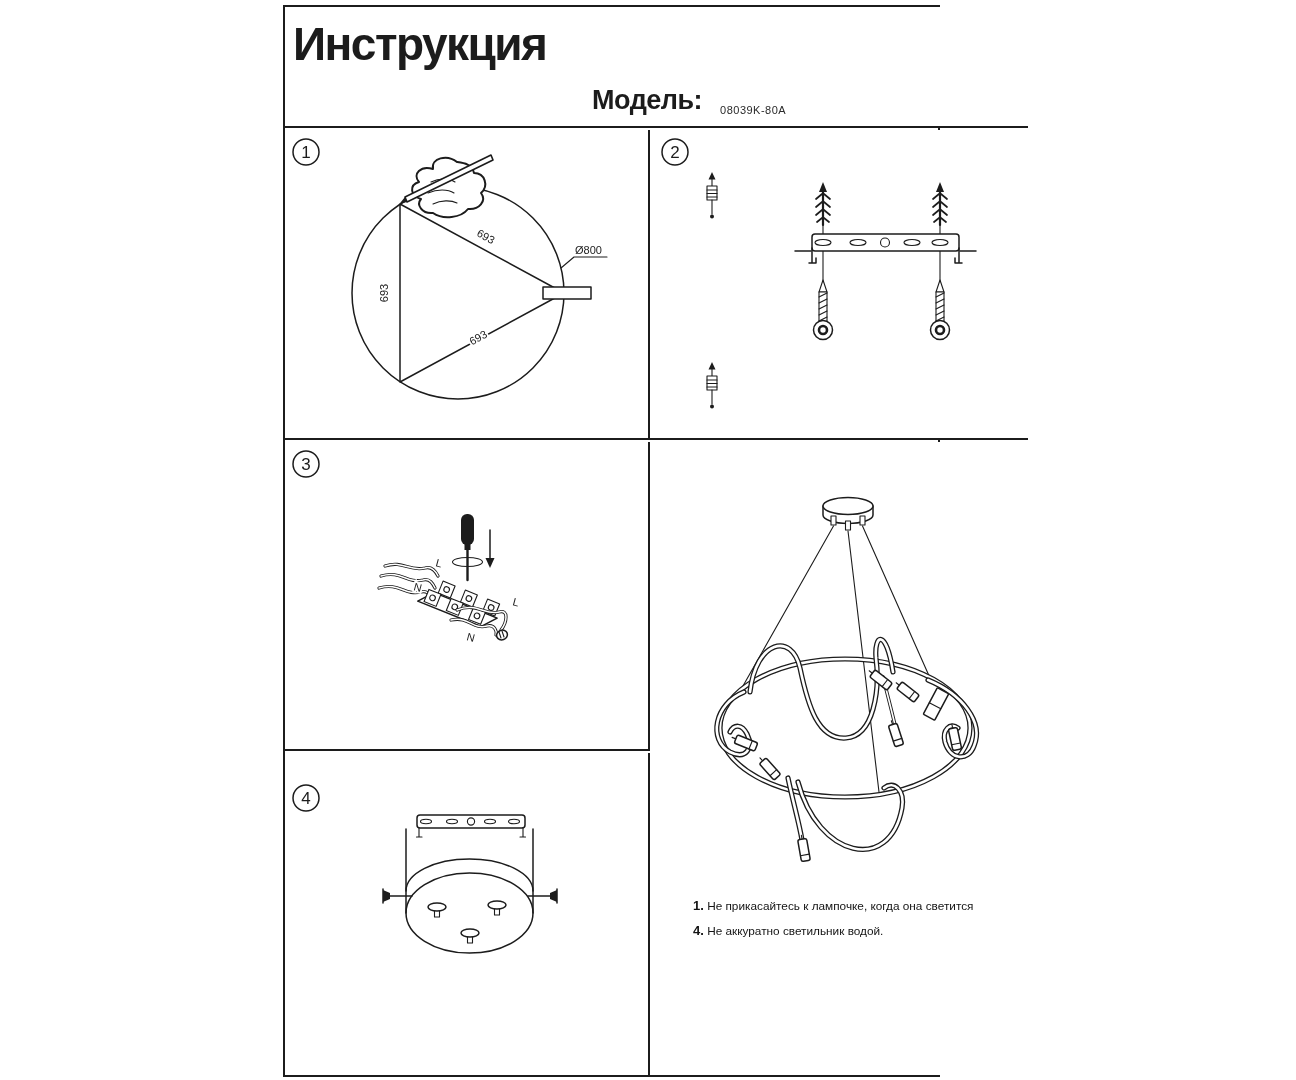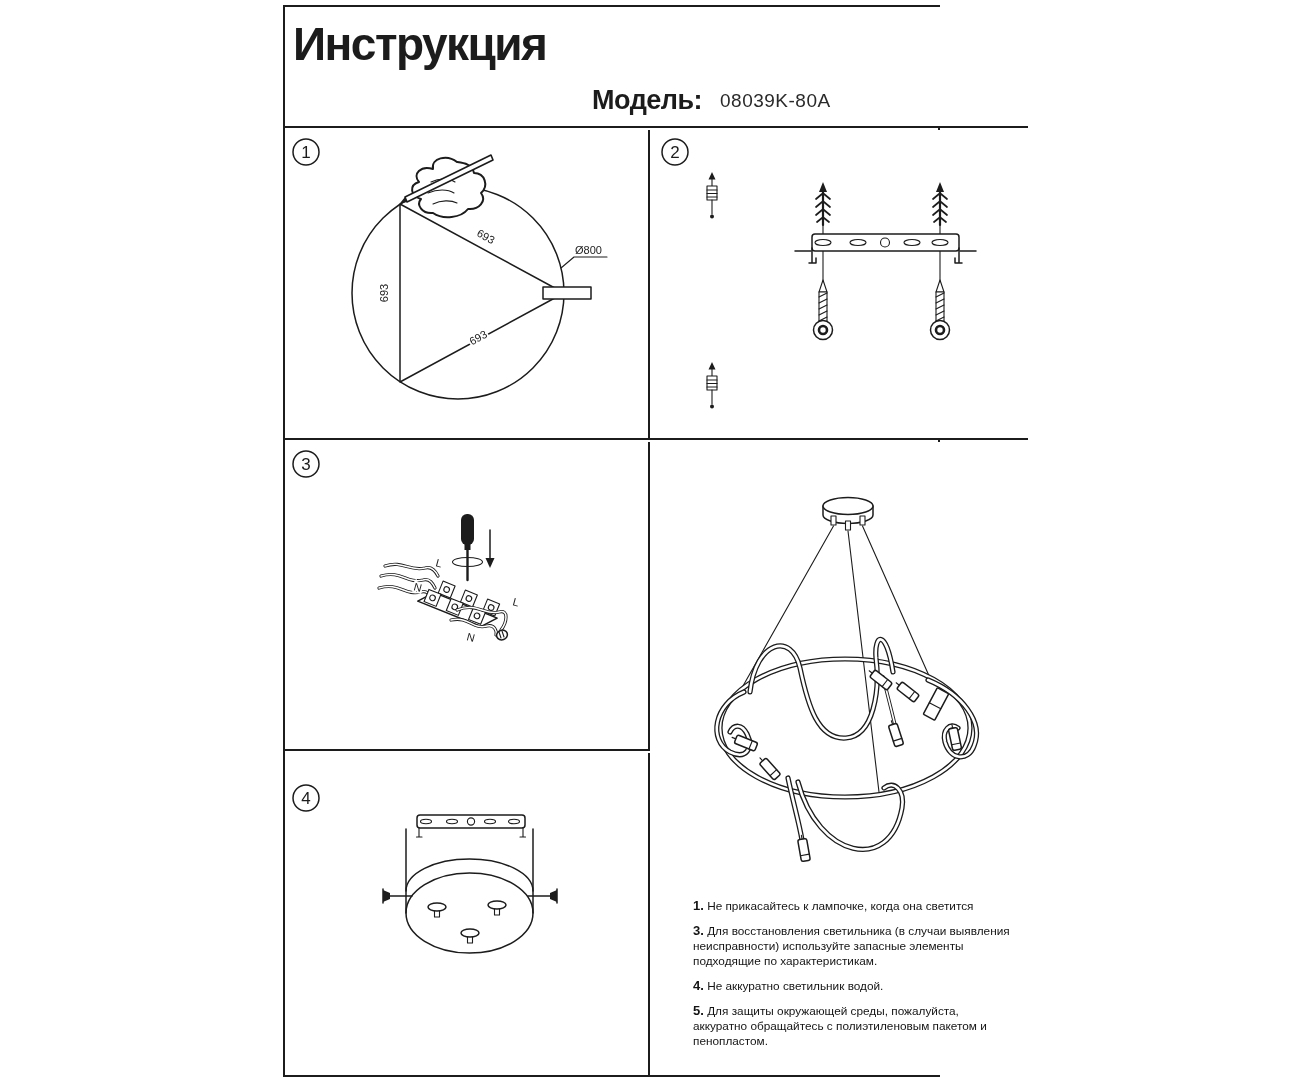--- a/index.html
+++ b/index.html
@@ -6,23 +6,23 @@
   body{width:1296px;height:1080px;position:relative;font-family:"Liberation Sans",sans-serif;color:#1c1c1c;}
   .sheet{position:absolute;left:283px;top:5px;width:657px;height:1072px;border:2px solid #1c1c1c;box-sizing:border-box;background:#fff;}
   .panel{position:absolute;box-sizing:border-box;background:#fff;}
   #hdr{left:0;top:0;width:743px;height:121px;border-bottom:2px solid #1c1c1c;}
   #p1{left:0;top:123px;width:365px;height:310px;border-right:2px solid #1c1c1c;border-bottom:2px solid #1c1c1c;}
   #p2{left:365px;top:123px;width:378px;height:310px;border-bottom:2px solid #1c1c1c;}
   #p3{left:0;top:435px;width:365px;height:309px;border-right:2px solid #1c1c1c;border-bottom:2px solid #1c1c1c;}
   #p4{left:0;top:746px;width:365px;height:322px;border-right:2px solid #1c1c1c;}
   #p5{left:365px;top:435px;width:378px;height:633px;}
   .title{position:absolute;left:8px;top:10px;font-size:46px;font-weight:700;letter-spacing:-1.5px;}
-  .modelrow{position:absolute;left:307px;top:78px;display:flex;align-items:center;gap:18px;}
+  .modelrow{position:absolute;left:307px;top:78px;display:flex;align-items:flex-end;gap:18px;}
   .modellabel{font-size:27px;font-weight:700;letter-spacing:-0.5px;}
-  .modelvalue{font-size:19px;font-weight:400;letter-spacing:0.5px;color:#2a2a2a;}
+  .modelvalue{font-size:11px;font-weight:400;letter-spacing:0.5px;color:#2a2a2a;}
   svg{display:block;position:absolute;left:0;top:0;}
   .ln{fill:none;stroke:#1c1c1c;stroke-width:1.5;stroke-linejoin:round;stroke-linecap:round;}
   .lnw{fill:#fff;stroke:#1c1c1c;stroke-width:1.5;stroke-linejoin:round;}
   .thin{stroke-width:1.1;}
   .blk{fill:#1c1c1c;stroke:none;}
   .tube{fill:none;stroke:#1c1c1c;stroke-width:5.2;stroke-linecap:round;}
   .tubein{fill:none;stroke:#fff;stroke-width:2.6;stroke-linecap:round;}
   .stub{fill:none;stroke:#1c1c1c;stroke-width:3.4;stroke-linecap:round;}
   .stubin{fill:none;stroke:#fff;stroke-width:1.6;stroke-linecap:round;}
   .wire{fill:none;stroke:#1c1c1c;stroke-width:3.2;stroke-linecap:round;}
@@ -315,19 +315,17 @@
       </g>
       <g transform="translate(154,408) rotate(80)">
         <line class="ln thin" x1="-15" y1="0" x2="-11" y2="0"></line>
         <rect class="lnw" x="-11" y="-4.5" width="22" height="9" rx="2"></rect>
         <line class="ln thin" x1="5" y1="-4.5" x2="5" y2="4.5"></line>
       </g>
     </svg>
 
     <div class="notes">
       <div class="note"><span class="note-num">1.</span> <span>Не прикасайтесь к лампочке, когда она светится</span></div>
-      <div class="note"><span class="note-num">3.</span> <span>Для восстановления светильника (в случаи выявления неисправности) используйте запасные элементы подходящие по характеристикам.</span></div>
       <div class="note"><span class="note-num">4.</span> <span>Не аккуратно светильник водой.</span></div>
-      <div class="note"><span class="note-num">5.</span> <span>Для защиты окружающей среды, пожалуйста, аккуратно обращайтесь с полиэтиленовым пакетом и пенопластом.</span></div>
     </div>
   </div>
 
 </div>
 
 </body></html>

